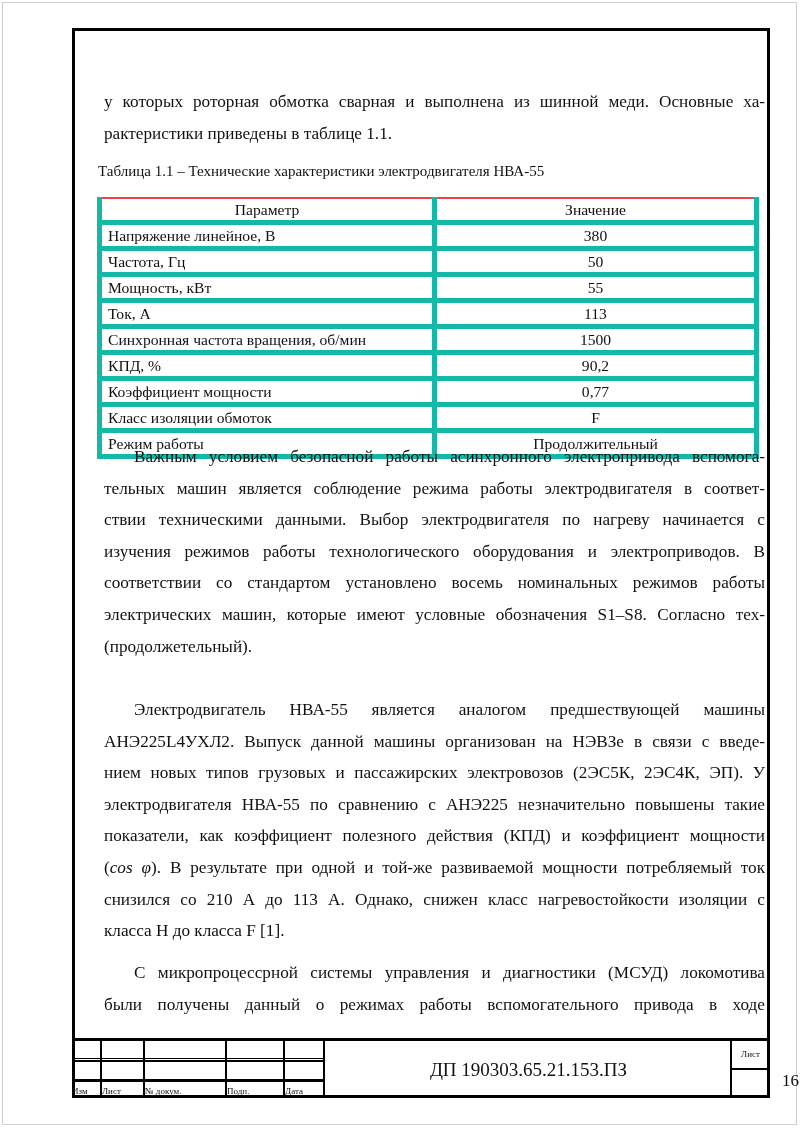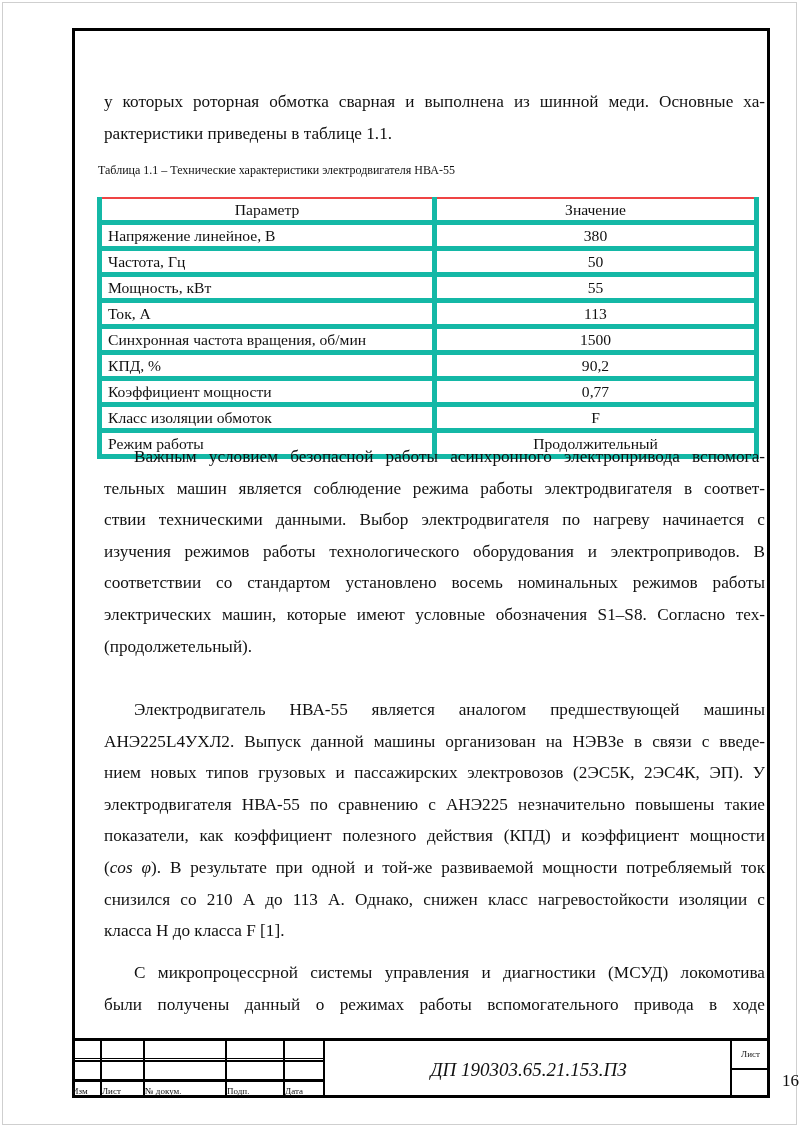--- a/index.html
+++ b/index.html
@@ -7,35 +7,35 @@
            font-family: "Liberation Serif", "DejaVu Serif", serif; color: #111; }
     .page-outline { position: absolute; left: 2px; top: 2px; width: 795px; height: 1123px;
                     border: 1px solid #cfcfcf; box-sizing: border-box; }
     .frame { position: absolute; left: 72px; top: 28px; width: 698px; height: 1070px;
              border: 3px solid #000; box-sizing: border-box; }
     .para { position: absolute; left: 98px; width: 661px; font-size: 17.2px;
             line-height: 31.6px; text-align: justify; margin: 6px; }
     .para .line { display: block; text-align: justify; text-align-last: justify; height: 31.6px; white-space: nowrap; }
     .para .line.last { text-align-last: left; }
     .indent { padding-left: 30px; }
-    .caption { position: absolute; left: 98px; top: 163px; font-size: 12px; margin: 0; }
+    .caption { position: absolute; left: 98px; top: 163px; font-size: 15px; margin: 0; }
     table.spec { position: absolute; left: 97px; top: 197px; width: 662px; border-collapse: collapse;
                  font-size: 15.6px; }
     table.spec td, table.spec th { border: 5px solid #14b8a6; height: 21px; padding: 0 6px;
                  font-weight: normal; line-height: 20px; }
     table.spec th { border-top: 2px solid #ef4444; }
     table.spec td.p { width: 318px; text-align: left; }
     table.spec td.v, table.spec th.v { text-align: center; }
     table.spec th.p { text-align: center; width: 318px; }
     .stamp { position: absolute; left: 72px; top: 1038px; width: 698px; height: 60px;
              border-top: 3px solid #000; box-sizing: border-box; }
     .hline, .vline { position: absolute; background: #000; }
     .stamp-label { position: absolute; font-size: 9px; text-align: left; top: 44px; height: 13px; line-height: 13px; }
     .doc-code { position: absolute; left: 253px; top: 0; width: 407px; height: 44px; text-align: center;
-                line-height: 57px; font-size: 19px; font-style: italic; }
+                line-height: 57px; font-size: 19px; }
     .sheet-label { position: absolute; left: 661px; top: 8px; width: 35px; text-align: center; font-size: 9px; }
     .sheet-num { position: absolute; left: 701px; top: 30px; width: 35px; text-align: center; font-size: 17px; }
     .cos { font-style: italic; }
   </style>
 </head>
 <body>
 
 <div class="page-outline"></div>
 <div class="frame"></div>
 

